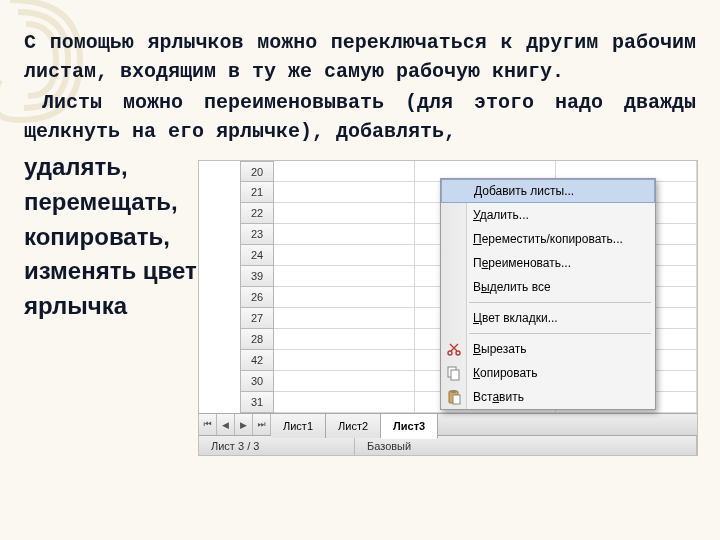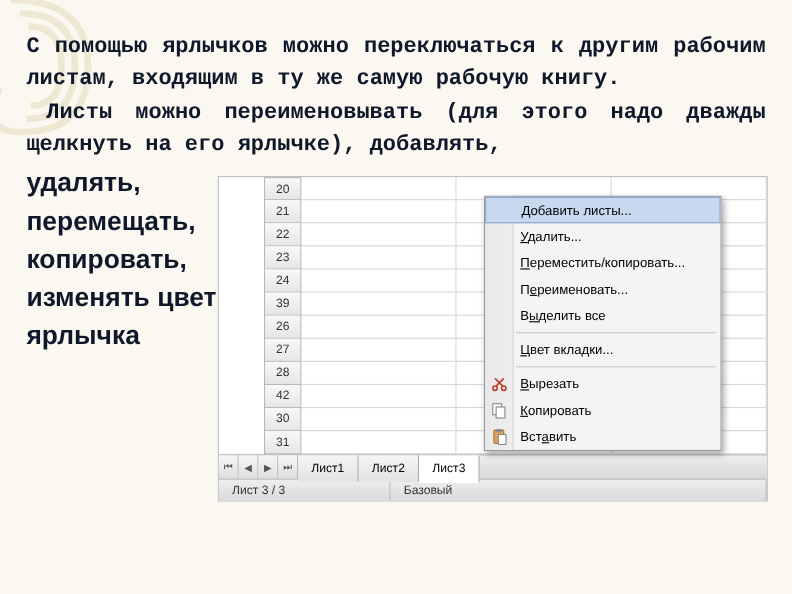--- a/index.html
+++ b/index.html
@@ -67,21 +67,21 @@
     background: linear-gradient(#f7f7f7,#dedede);
     border-right: 1px solid #bbb; color: #555; font-size: 9px;
   }
   .sheet-tab {
     padding: 12px 12px; display: flex; align-items: center;
     background: linear-gradient(#f5f5f5,#e2e2e2);
     border-right: 1px solid #aaa; font-size: 11px;
     position: relative;
   }
   .sheet-tab.active {
-    background: #fff; font-weight: normal;
+    background: #fff; font-weight: bold;
     border-bottom: 1px solid #fff;
   }
   .status-bar {
     height: 20px; display: flex; align-items: center;
     background: linear-gradient(#eeeeee,#dadada);
     border-top: 1px solid #aaa; font-size: 11px; color: #333;
   }
   .status-cell {
     padding: 0 12px; border-right: 1px solid #bbb; height: 100%;
     display: flex; align-items: center;

